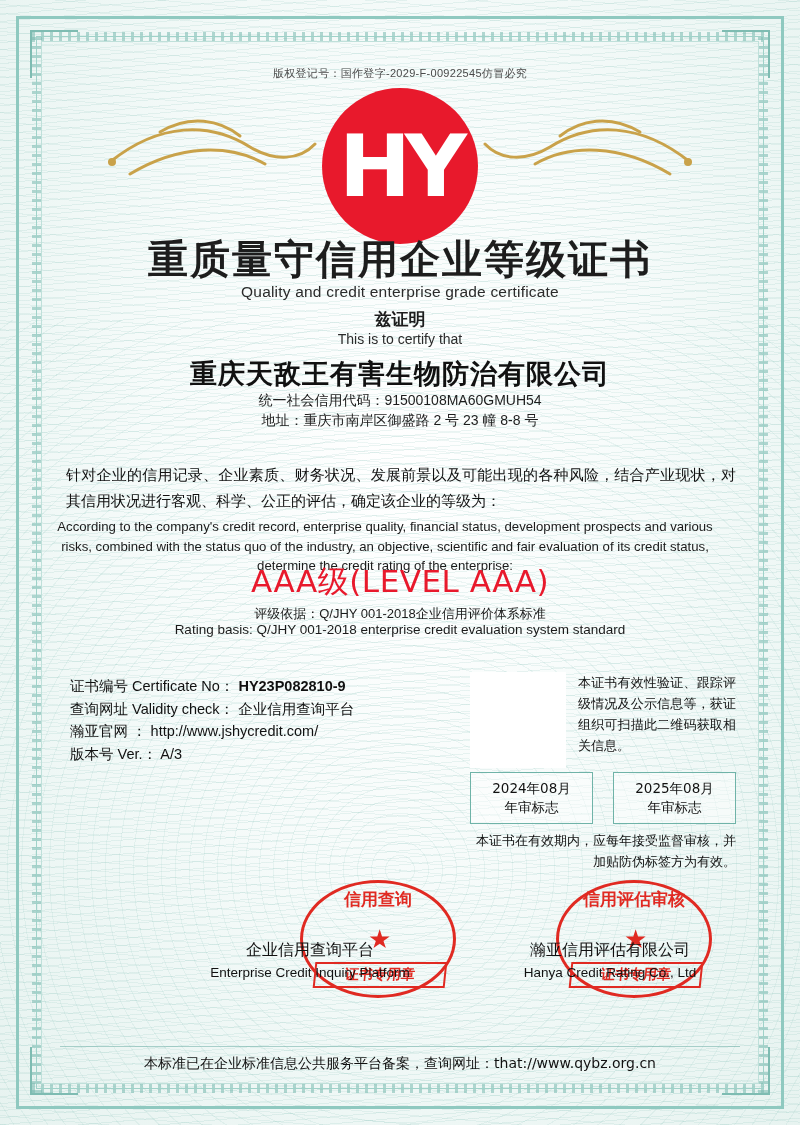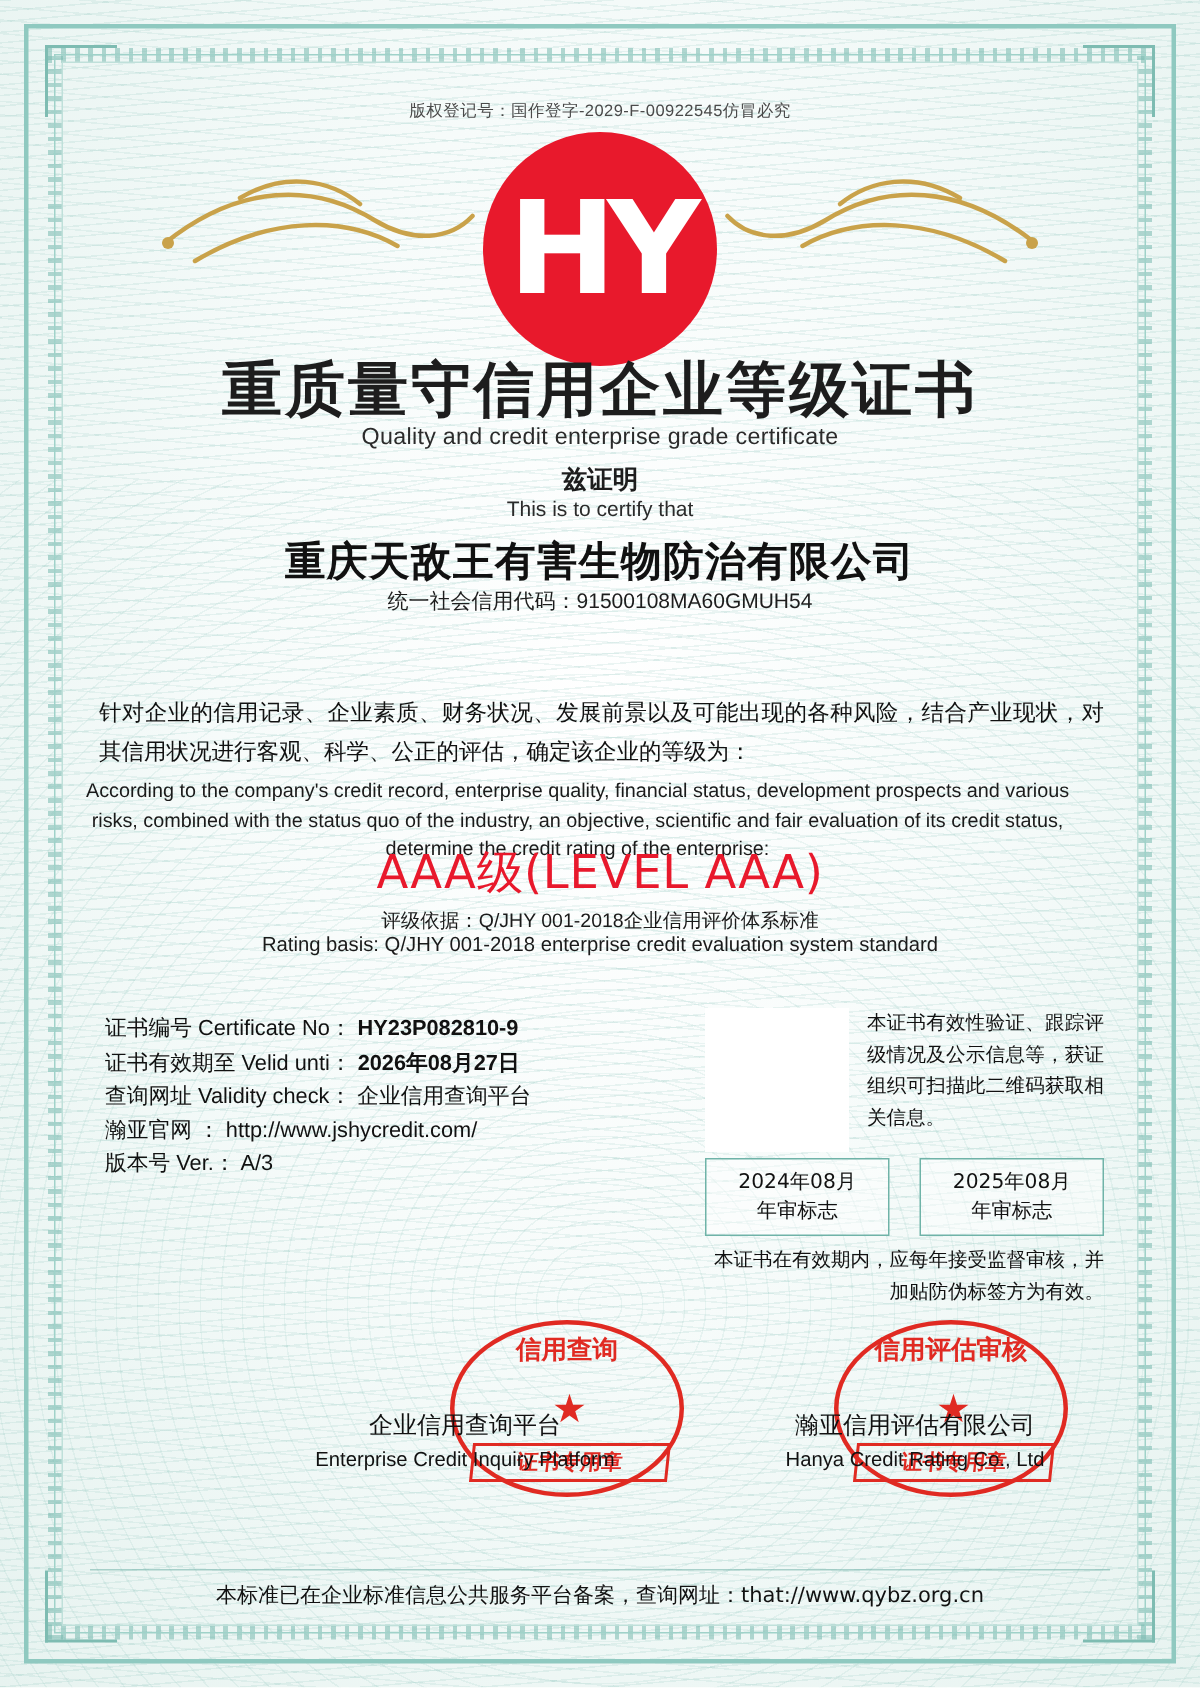--- a/index.html
+++ b/index.html
@@ -270,40 +270,36 @@
   </div>
 
   <div class="title-cn">重质量守信用企业等级证书</div>
   <div class="title-en">Quality and credit enterprise grade certificate</div>
 
   <div class="certify-cn">兹证明</div>
   <div class="certify-en">This is to certify that</div>
 
   <div class="company">重庆天敌王有害生物防治有限公司</div>
   <div class="code">统一社会信用代码：91500108MA60GMUH54</div>
+  <div class="addr">地址：重庆市南岸区御盛路 2 号 23 幢 8-8 号</div>
 
   <div class="body-cn">针对企业的信用记录、企业素质、财务状况、发展前景以及可能出现的各种风险，结合产业现状，对其信用状况进行客观、科学、公正的评估，确定该企业的等级为：</div>
   <div class="body-en">According to the company's credit record, enterprise quality, financial status, development prospects and various risks, combined with the status quo of the industry, an objective, scientific and fair evaluation of its credit status, determine the credit rating of the enterprise:</div>
 
   <div class="level">AAA级(LEVEL AAA)</div>
   <div class="basis-cn">评级依据：Q/JHY 001-2018企业信用评价体系标准</div>
   <div class="basis-en">Rating basis: Q/JHY 001-2018 enterprise credit evaluation system standard</div>
 
   <div class="details">
     <div class="row">
       <span class="label-cn">证书编号</span>
       <span>Certificate No：</span>
       <span class="val">HY23P082810-9</span>
     </div>
     <div class="row">
-      <span class="label-cn">证书有效期至</span>
-      <span>Velid unti：</span>
-      <span class="val">2026年08月27日</span>
-    </div>
-    <div class="row">
       <span class="label-cn">查询网址</span>
       <span>Validity check：</span>
       <span>企业信用查询平台</span>
     </div>
     <div class="row">
       <span class="label-cn">瀚亚官网</span>
       <span>：</span>
       <span>http://www.jshycredit.com/</span>
     </div>
     <div class="row">

